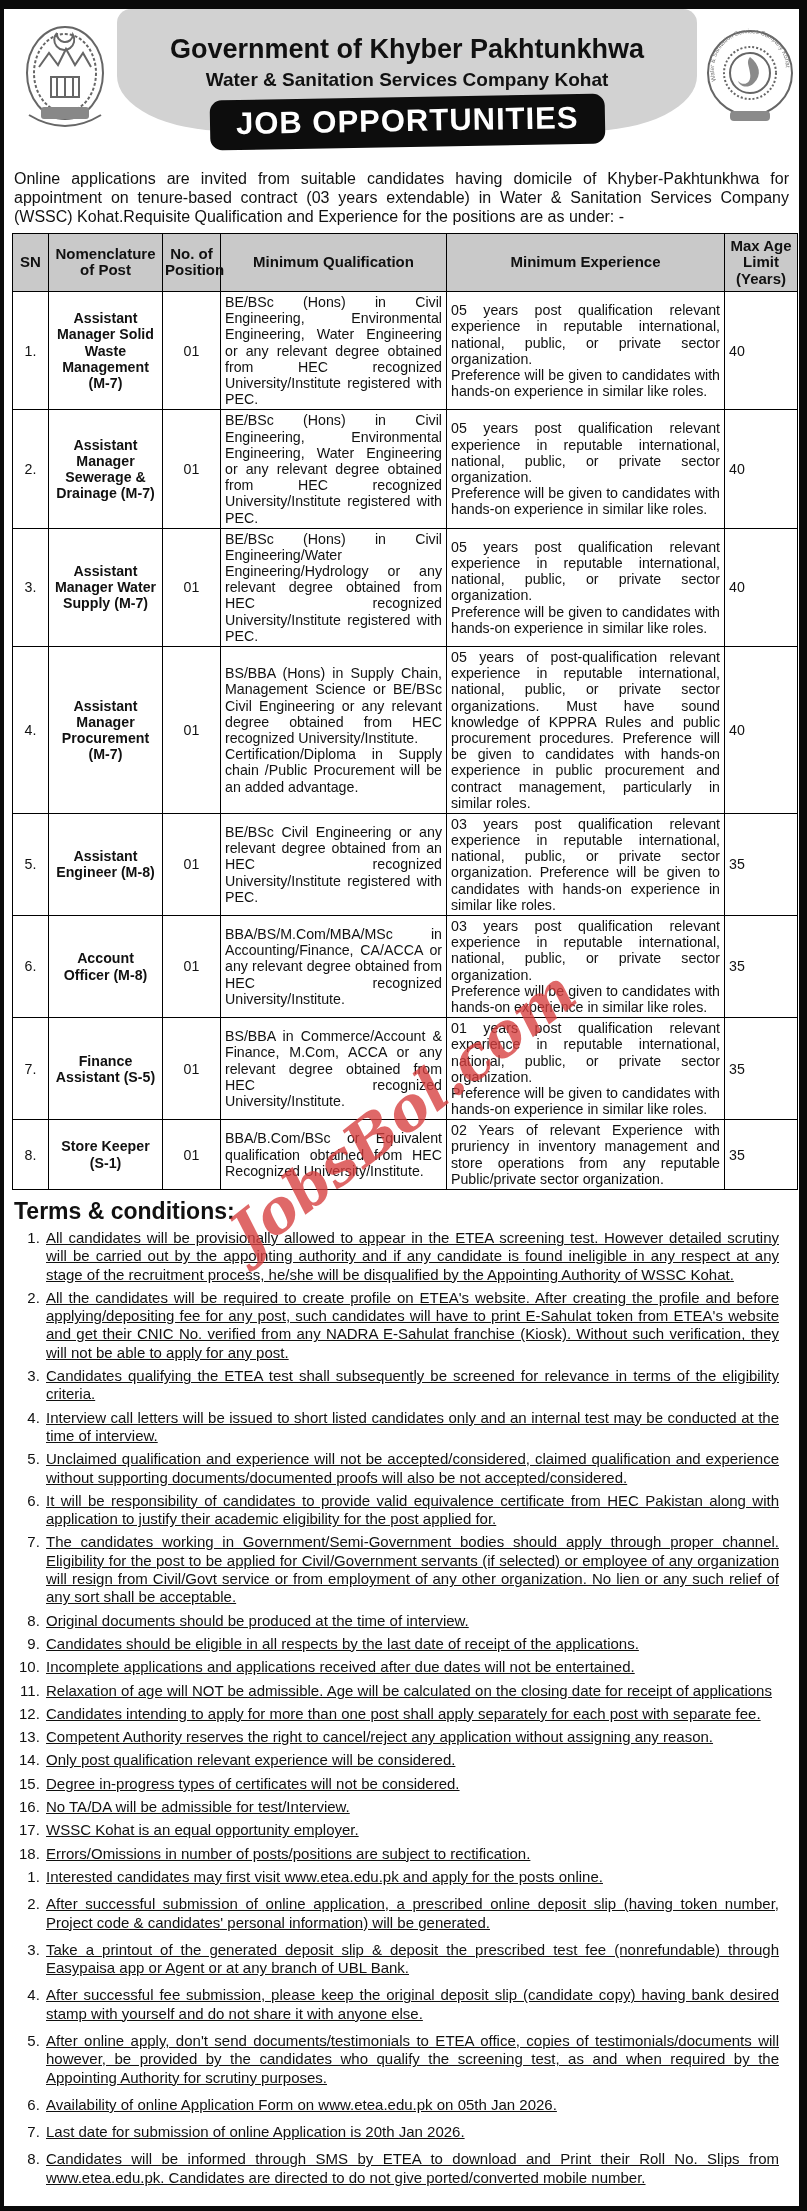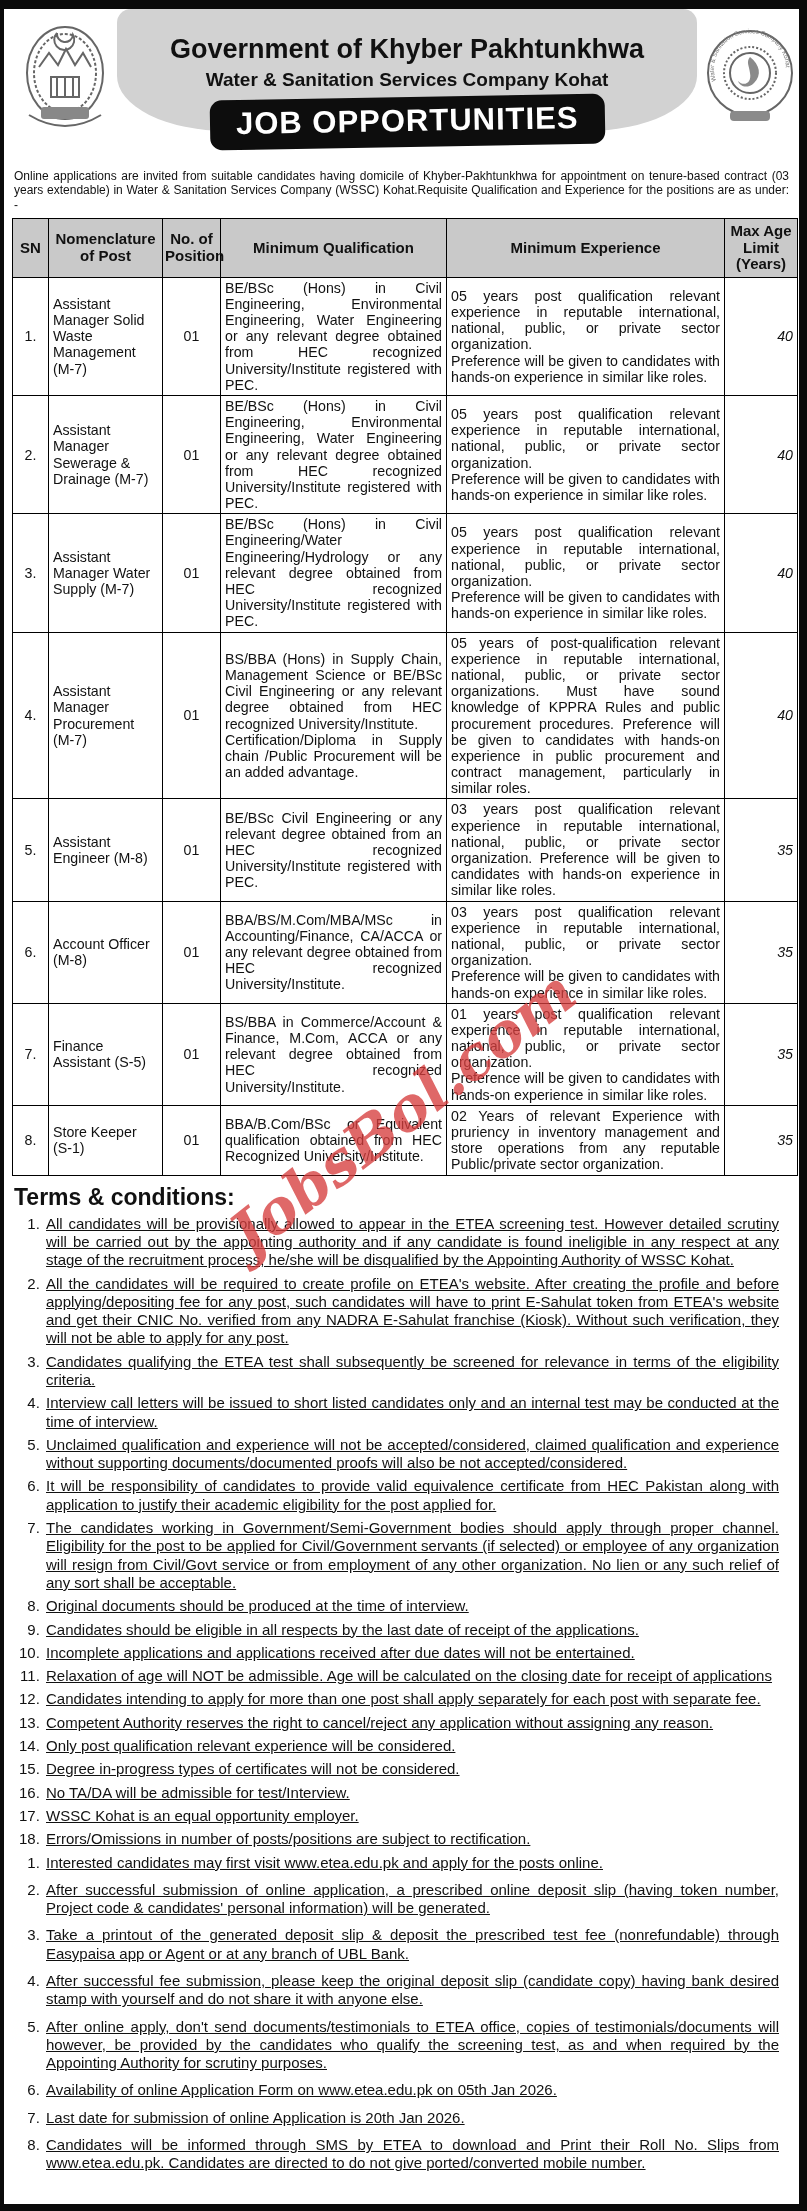--- a/index.html
+++ b/index.html
@@ -30,36 +30,36 @@
   .govt-title{font-size:27px;font-weight:bold;line-height:1.1;}
   .company-title{font-size:19px;font-weight:bold;margin-top:4px;}
   .banner{
     margin-top:-34px;background:#0d0d0d;color:#fff;
     font-size:31px;font-weight:bold;letter-spacing:1px;
     padding:6px 26px 8px 26px;border-radius:12px;
     transform:rotate(-1deg);white-space:nowrap;
   }
   
   .intro{
-    font-size:12px;line-height:1.2;text-align:justify;
+    font-size:16px;line-height:1.2;text-align:justify;
     margin:10px 2px 6px 2px;
   }
   
   table.positions{border-collapse:collapse;width:100%;table-layout:fixed;}
   table.positions th,table.positions td{border:1.6px solid #000;}
   table.positions th{
     background:#c9c9c9;font-size:15px;font-weight:bold;line-height:1.1;
     padding:4px 2px;text-align:center;
   }
   table.positions td{padding:2px 4px;font-size:14.2px;line-height:1.14;vertical-align:middle;}
   td.sn{text-align:center;width:30px;}
-  td.post{font-weight:normal;line-height:1.18;}
+  td.post{font-weight:bold;line-height:1.18;text-align:center;}
   td.pos{text-align:center;}
   td.qual,td.exp{text-align:justify;vertical-align:top;}
-  td.age{text-align:right;font-style:italic;}
+  td.age{text-align:left;}
   col.c-sn{width:36px;} col.c-post{width:114px;} col.c-pos{width:58px;}
   col.c-qual{width:226px;} col.c-exp{width:278px;} col.c-age{width:73px;}
   .para{margin:0;}
   
   .section-heading{font-size:23px;font-weight:bold;margin:8px 0 4px 2px;}
   .section-heading.underlined{text-decoration:underline;}
   ol.num-list{margin:0 12px 4px 0;padding-left:32px;text-decoration:underline;}
   ol.num-list li{
     font-size:15px;line-height:1.22;text-align:justify;
     margin-bottom:5px;padding-left:2px;

